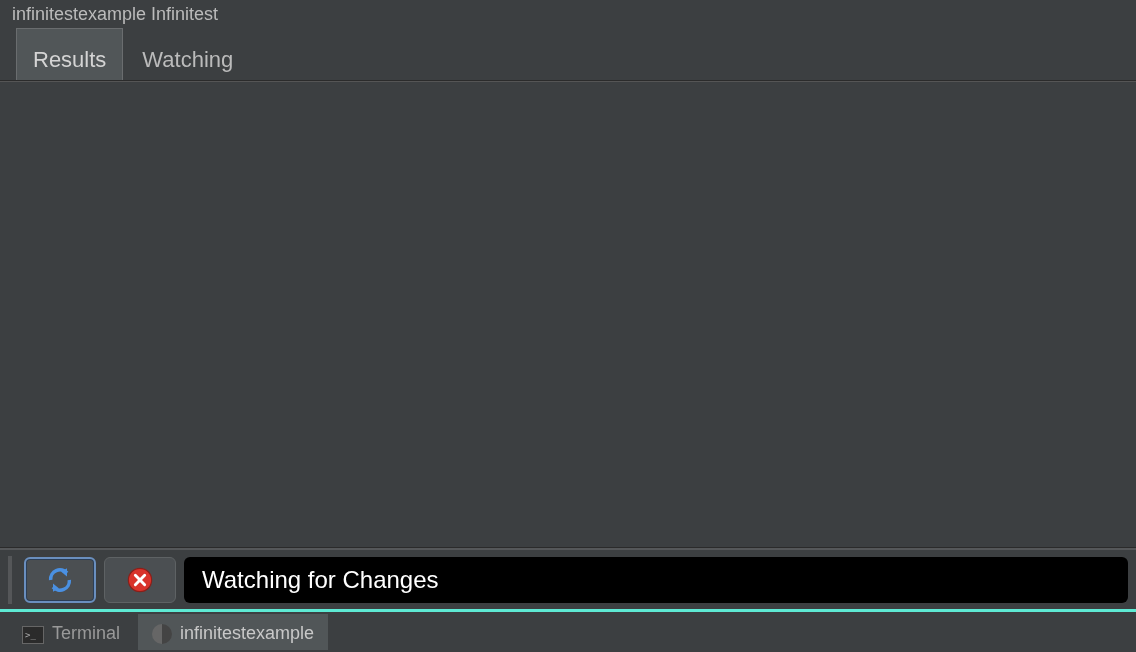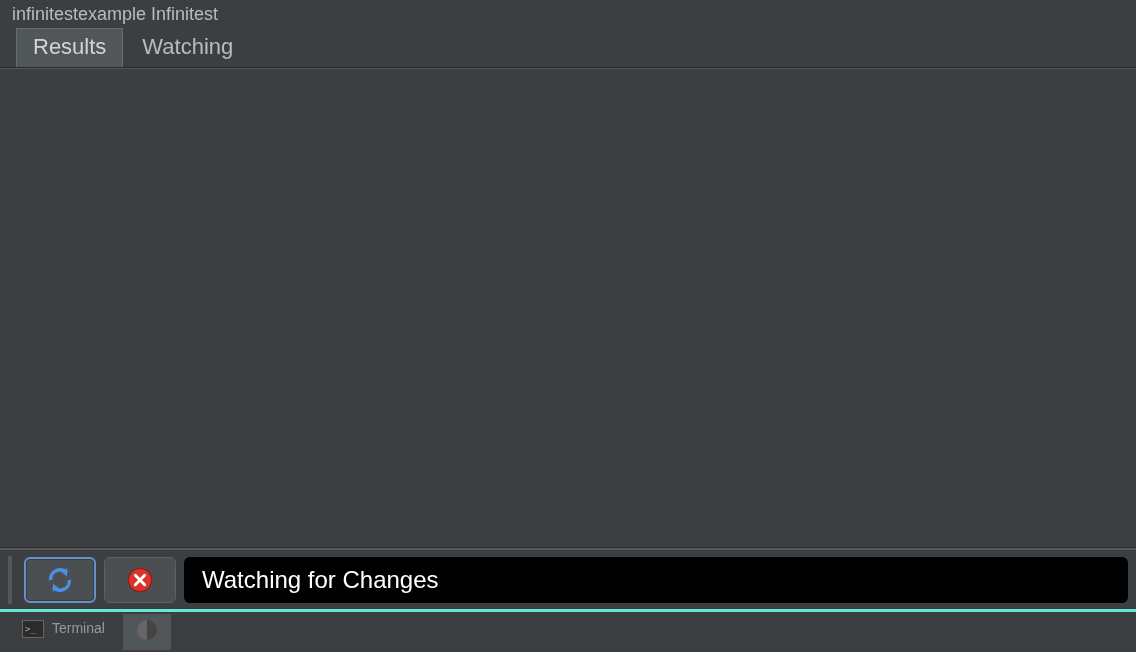--- a/index.html
+++ b/index.html
@@ -24,21 +24,21 @@
       display: flex;
       align-items: center;
     }
     .tabs-container {
       display: flex;
       padding-left: 16px;
       background: #3c3f41;
       border-bottom: 1px solid #2b2b2b;
     }
     .tab {
-      padding: 5px 16px 6px 16px;
+      padding: 18px 16px 6px 16px;
       font-size: 22px;
       color: #bbbbbb;
       cursor: pointer;
       background: #3c3f41;
       border: 1px solid transparent;
       position: relative;
       margin-right: 2px;
     }
     .tab.active {
       background: #515658;
@@ -100,25 +100,25 @@
     .bottom-tabs {
       height: 40px;
       background: #3c3f41;
       display: flex;
       align-items: center;
       padding: 0 8px;
       gap: 4px;
     }
     .bottom-tab {
       display: flex;
-      align-items: flex-start;
+      align-items: flex-end;
       gap: 8px;
       padding: 6px 14px;
       color: #999999;
-      font-size: 14px;
+      font-size: 18px;
       cursor: pointer;
       height: 36px;
     }
     .bottom-tab.active {
       background: #515658;
       color: #c8c8c8;
     }
     .bottom-tab .underline {
       text-decoration: underline;
     }
@@ -200,14 +200,15 @@
   </div>
 </div>
 
 <div class="bottom-tabs">
   <div class="bottom-tab">
     <span class="terminal-icon"></span>
     <span>Terminal</span>
   </div>
   <div class="bottom-tab active">
     <span class="yinyang-icon"></span>
+    <span>infinitestexample</span>
   </div>
 </div>
 
 </body></html>

